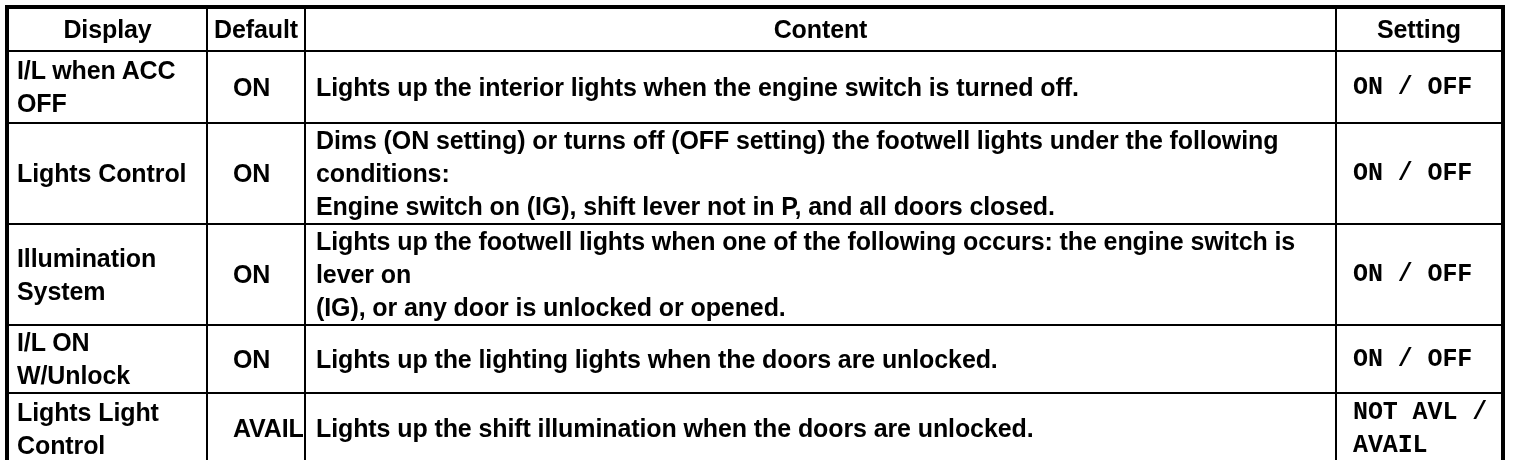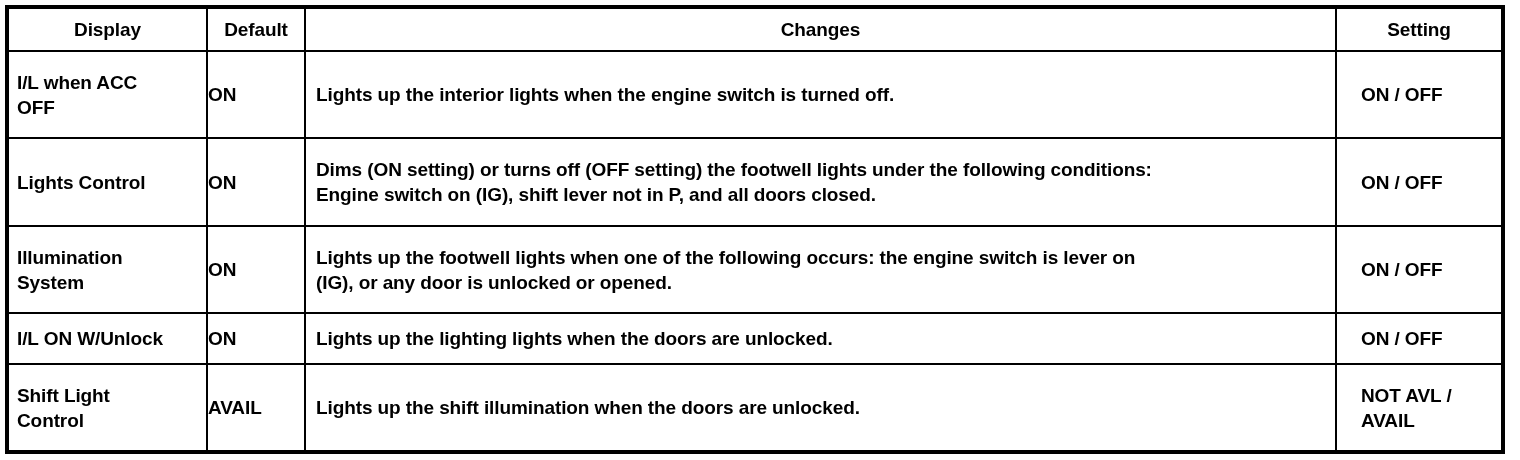--- a/index.html
+++ b/index.html
@@ -31,21 +31,21 @@
     table-layout: fixed;
     border: 4px solid #000000;
     background: #ffffff;
   }
 
   table.settings-table td,
   table.settings-table th {
     border: 2px solid #000000;
     padding: 0 6px;
     vertical-align: middle;
-    font-size: 19px;
+    font-size: 25px;
     line-height: 1.32;
     letter-spacing: -0.1px;
     font-weight: 600;
     color: #000000;
     background: #ffffff;
     overflow: hidden;
   }
 
   
   col.c-display { width: 200px; }
@@ -60,23 +60,23 @@
     font-size: 20.5px;
     letter-spacing: 0.2px;
     height: 41px;
   }
 
   
   tbody td {
     text-align: left;
   }
   tbody td.col-display { padding-left: 8px; }
-  tbody td.col-default { padding-left: 0; }
+  tbody td.col-default { padding-left: 25px; }
   tbody td.col-content { padding-left: 10px; }
-  tbody td.col-setting { padding-left: 24px; }
+  tbody td.col-setting { padding-left: 16px; font-family: Liberation Mono, monospace; }
 
   
   tr.row-h-tall { height: 72px; }
   tr.row-h-short { height: 42px; }
 
   .cell-text {
     display: block;
     white-space: pre-line;
   }
 </style>
@@ -88,21 +88,21 @@
     <colgroup>
       <col class="c-display">
       <col class="c-default">
       <col class="c-content">
       <col class="c-setting">
     </colgroup>
     <thead>
       <tr>
         <th>Display</th>
         <th>Default</th>
-        <th>Changes</th>
+        <th>Content</th>
         <th>Setting</th>
       </tr>
     </thead>
     <tbody>
       <tr class="row-h-tall">
         <td class="col-display">
             <span class="cell-text">I/L when ACC
 OFF</span>
           </td>
         <td class="col-default">
@@ -155,21 +155,21 @@
           </td>
         <td class="col-content">
             <span class="cell-text">Lights up the lighting lights when the doors are unlocked.</span>
           </td>
         <td class="col-setting">
             <span class="cell-text">ON / OFF</span>
           </td>
       </tr>
       <tr class="row-h-tall">
         <td class="col-display">
-            <span class="cell-text">Shift Light
+            <span class="cell-text">Lights Light
 Control</span>
           </td>
         <td class="col-default">
             <span class="cell-text">AVAIL</span>
           </td>
         <td class="col-content">
             <span class="cell-text">Lights up the shift illumination when the doors are unlocked.</span>
           </td>
         <td class="col-setting">
             <span class="cell-text">NOT AVL /

